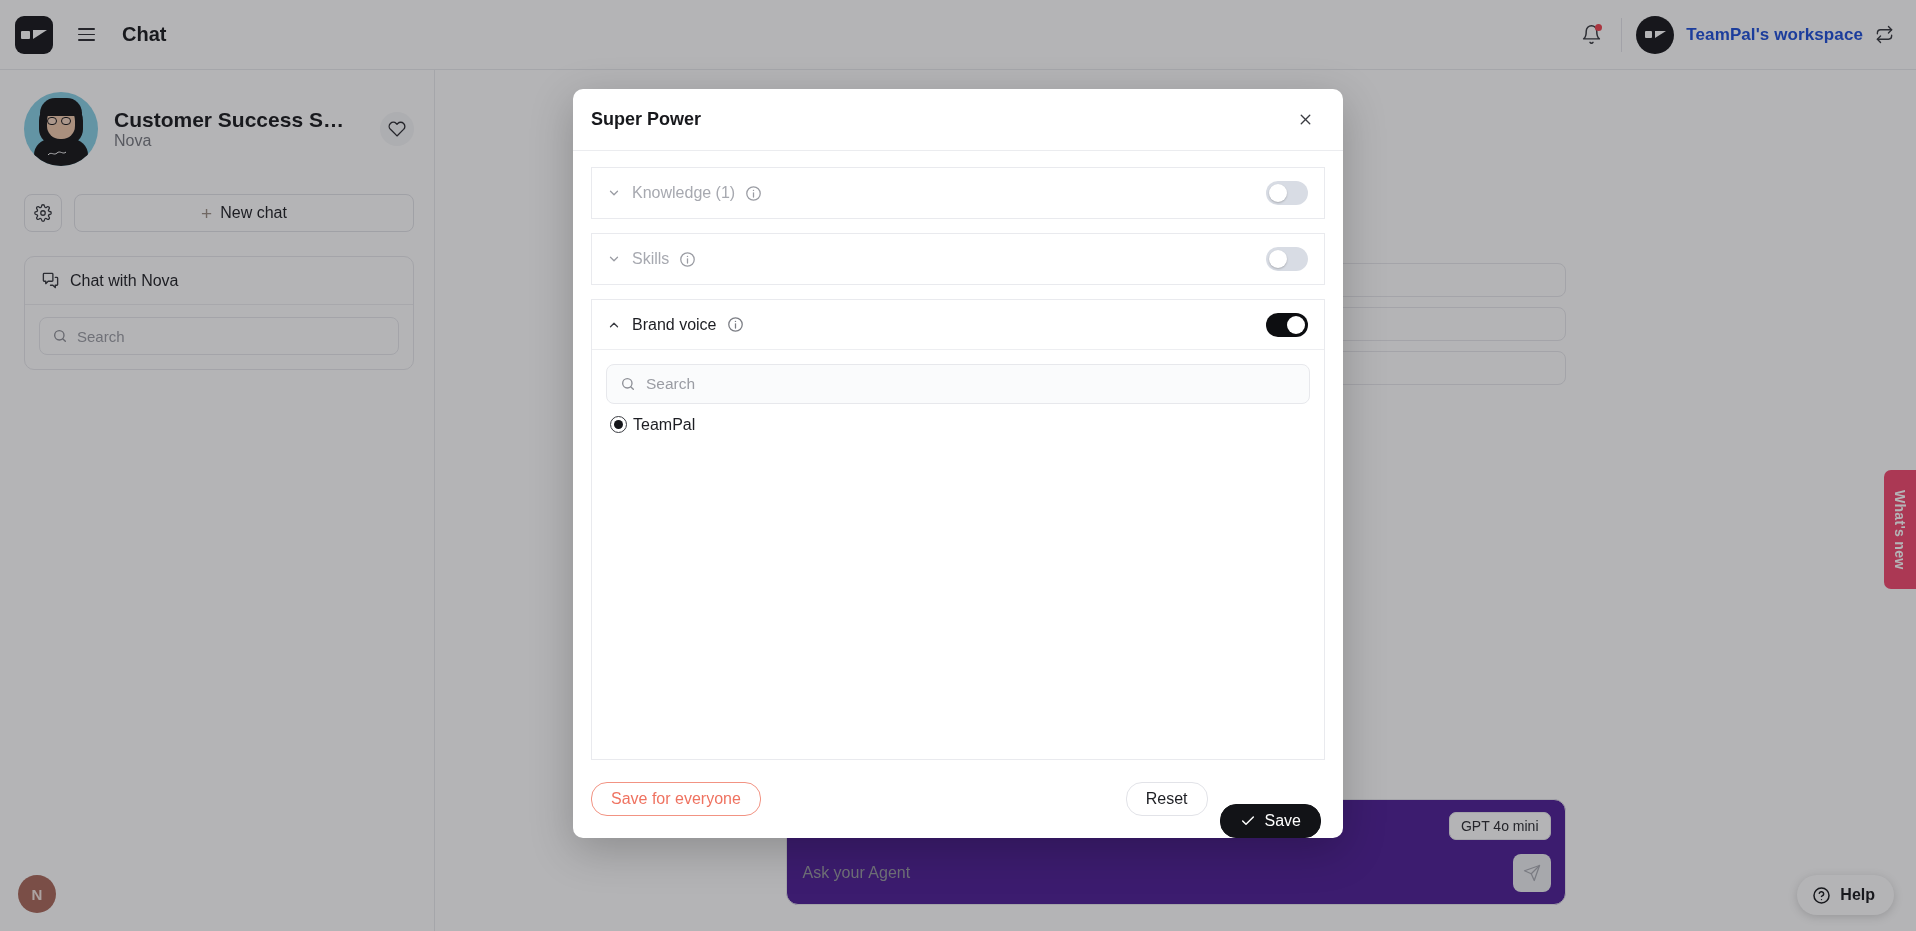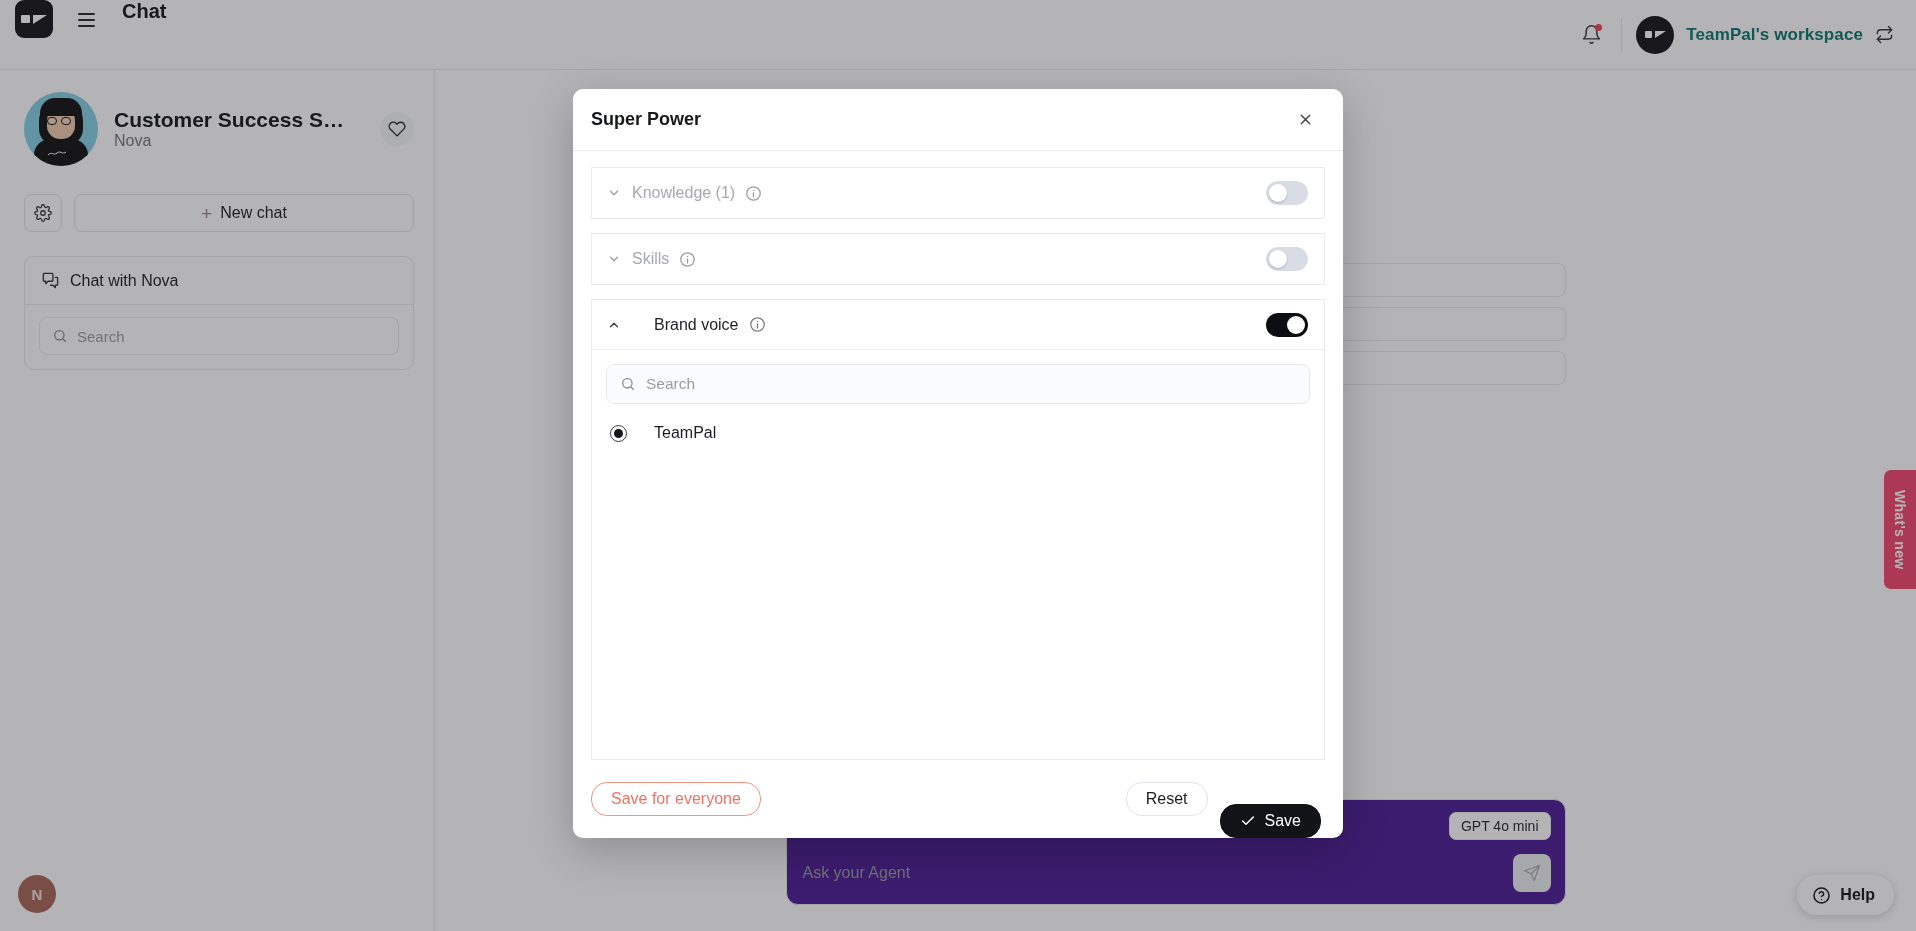--- a/index.html
+++ b/index.html
@@ -18,21 +18,21 @@
   }
 
   
   .app-bg { position: absolute; inset: 0; background: #ffffff; }
 
   
   .topbar {
     position: absolute; top: 0; left: 0; right: 0; height: 70px;
     background: #fff;
     border-bottom: 1px solid #e9eaee;
-    display: flex; 
+    display: flex; align-items: center;
   }
   .logo-tile {
     width: 38px; height: 38px; margin-left: 15px;
     background: #15161a; border-radius: 9px;
     display: flex; align-items: center; justify-content: center; gap: 3px;
   }
   .logo-sq { width: 9px; height: 8px; background: #fff; border-radius: 1px; }
   .logo-tri {
     width: 0; height: 0;
     border-left: 14px solid #fff;
@@ -57,21 +57,21 @@
   .topbar-div { width: 1px; height: 34px; background: #e4e5ea; margin: 0 14px 0 8px; }
   .ws {
     display: flex; align-items: center; gap: 12px; padding-right: 22px; cursor: pointer;
   }
   .ws-avatar {
     width: 38px; height: 38px; border-radius: 50%; background: #15161a;
     display: flex; align-items: center; justify-content: center; gap: 2.5px;
   }
   .ws-avatar .logo-sq { width: 7px; height: 6.5px; }
   .ws-avatar .logo-tri { border-left-width: 11px; border-bottom-width: 7px; }
-  .ws-name { font-size: 17px; font-weight: 600; color: #0f766e; letter-spacing: .1px; }
+  .ws-name { font-size: 17px; font-weight: 600; color: #1d4ed8; letter-spacing: .1px; }
 
   
   .sidebar {
     position: absolute; top: 70px; left: 0; width: 435px; bottom: 0;
     background: #fff; border-right: 1px solid #e9eaee;
     display: flex; flex-direction: column;
   }
   .agent-head { display: flex; align-items: center; padding: 22px 20px 4px 24px; gap: 16px; }
   .agent-avatar {
     width: 74px; height: 74px; border-radius: 50%;
@@ -181,41 +181,41 @@
 
   .sp-card {
     border: 1px solid #e9eaee; border-radius: 0; background: #fff; margin-bottom: 14px;
   }
   .sp-card.expanded { flex: 1; display: flex; flex-direction: column; margin-bottom: 0; }
   .sp-row {
     height: 50px; display: flex; align-items: center; padding: 0 16px 0 14px; gap: 10px; cursor: pointer;
   }
   .sp-row.expanded-row { border-bottom: 1px solid #edeef1; }
   .sp-label { font-size: 16px; color: #a7a9b0; }
-  .sp-label.active { color: #1d1e23; margin-left: 22px; }
+  .sp-label.active { color: #1d1e23; }
   .chev { width: 16px; height: 16px; flex: none; display: flex; align-items: center; justify-content: center; }
   .info-icon { width: 17px; height: 17px; flex: none; }
   .toggle {
     margin-left: auto; width: 42px; height: 24px; border-radius: 13px; background: #d8dce4;
     position: relative; cursor: pointer; flex: none;
   }
   .toggle.on { background: #0d0e11; }
   .toggle .knob {
     position: absolute; top: 3px; left: 3px; width: 18px; height: 18px; border-radius: 50%;
     background: #fff; box-shadow: 0 1px 2px rgba(0,0,0,.22);
   }
   .toggle.on .knob { left: 21px; }
   .bv-body { flex: 1; padding: 14px 14px 0 14px; display: flex; flex-direction: column; }
   .bv-search {
     height: 40px; border: 1px solid #e7e8ec; border-radius: 8px; background: #fafbfc;
     display: flex; align-items: center; gap: 10px; padding: 0 13px;
   }
   .bv-search .ph { font-size: 15.5px; color: #9a9ca3; }
   .bv-list { margin-top: 12px; }
-  .bv-opt { display: flex; align-items: center; gap: 27px; height: 34px; padding-left: 4px; cursor: pointer; }
+  .bv-opt { display: flex; align-items: flex-start; gap: 6px; height: 34px; padding-left: 4px; cursor: pointer; }
   .radio {
     width: 17px; height: 17px; border-radius: 50%; border: 1.8px solid #3a3c42;
     display: flex; align-items: center; justify-content: center; flex: none;
   }
   .radio .dot { width: 9px; height: 9px; border-radius: 50%; background: #15161a; }
   .bv-opt-label { font-size: 16px; color: #1d1e23; }
 
   .modal-foot {
     height: 78px; display: flex; align-items: center; padding: 0 22px 0 18px; gap: 12px;
   }

